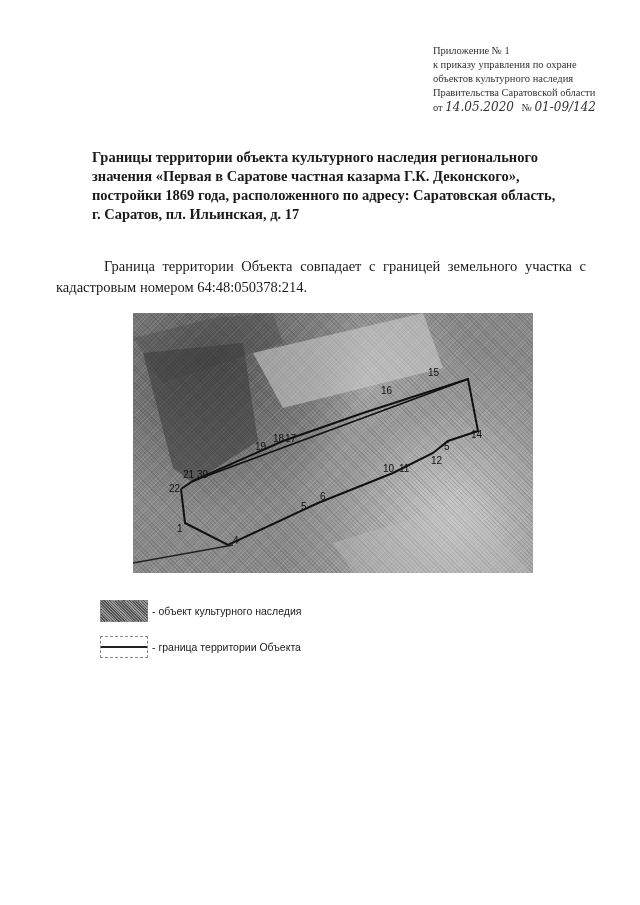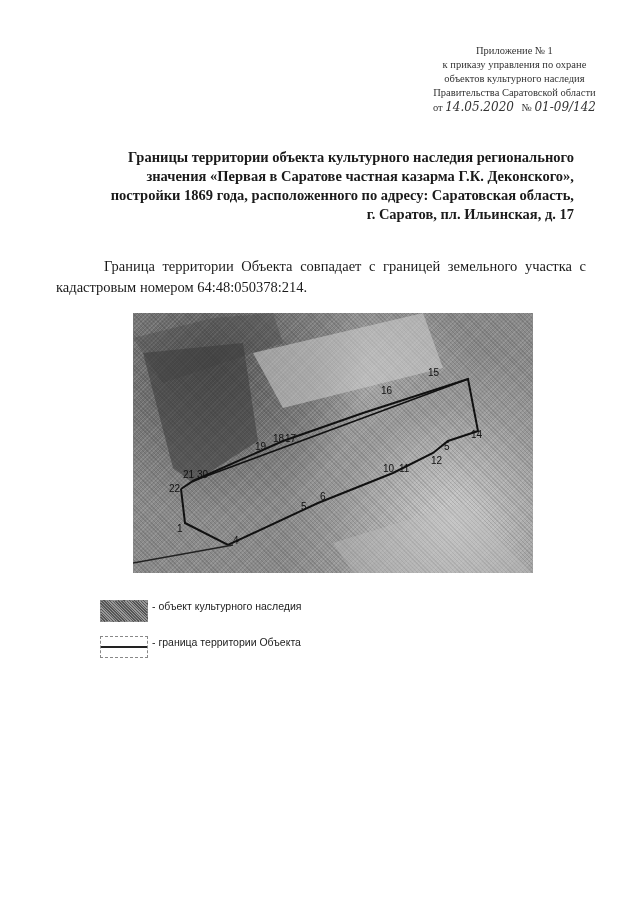--- a/index.html
+++ b/index.html
@@ -1,32 +1,32 @@
 <!DOCTYPE html>
 <html><head>
 <meta charset="utf-8">
 <style>
   html, body { margin:0; padding:0; }
   body { width:640px; height:905px; background:#ffffff; position:relative; overflow:hidden; font-family:"Liberation Serif", serif; color:#1a1a1a; }
-  .appendix { position:absolute; right:44px; top:44px; text-align:center; font-size:10.5px; line-height:14px; color:#333; }
+  .appendix { position:absolute; right:44px; top:44px; text-align:left; font-size:10.5px; line-height:14px; color:#333; }
   .appendix .sig { font-style:italic; font-family:"DejaVu Serif", serif; font-size:12px; }
-  .title { position:absolute; left:74px; width:500px; top:148px; text-align:right; font-weight:bold; font-size:14.5px; line-height:19px; }
+  .title { position:absolute; left:92px; width:500px; top:148px; text-align:left; font-weight:bold; font-size:14.5px; line-height:19px; }
   .para { position:absolute; left:56px; width:530px; top:256px; font-size:14.5px; line-height:21px; text-indent:48px; text-align:justify; }
   .map { position:absolute; left:133px; top:313px; width:400px; height:260px; overflow:hidden;
     background:
       repeating-linear-gradient(45deg, rgba(0,0,0,0.12) 0 1px, transparent 1px 3px),
       repeating-linear-gradient(-45deg, rgba(255,255,255,0.12) 0 1px, transparent 1px 3px),
       radial-gradient(circle at 20% 20%, #555 0, #777 25%, transparent 40%),
       radial-gradient(circle at 80% 80%, #ccc 0, #999 30%, transparent 45%),
       radial-gradient(circle at 60% 30%, #aaa 0, #888 35%, transparent 50%),
       #8a8a8a; }
   .map svg { position:absolute; left:0; top:0; }
   .pt { position:absolute; font-family:"Liberation Sans", sans-serif; font-size:10px; color:#111; }
   .legend { position:absolute; left:100px; top:600px; font-family:"Liberation Sans", sans-serif; font-size:10.5px; color:#222; }
-  .leg-row { display:flex; height:22px; margin-bottom:14px; }
+  .leg-row { display:flex; align-items:center; height:22px; margin-bottom:14px; }
   .sw1 { width:46px; height:20px; border:1px dashed #888; background:repeating-linear-gradient(45deg,#555 0 1px,#999 1px 2px); }
   .sw2 { width:46px; height:20px; border:1px dashed #888; position:relative; background:#fff; }
   .sw2::after { content:""; position:absolute; left:0; right:0; top:9px; height:2px; background:#222; }
   .leg-label { margin-left:4px; }
 </style>
 </head>
 <body>
 
 <div class="appendix">
   <div>Приложение № 1</div>

